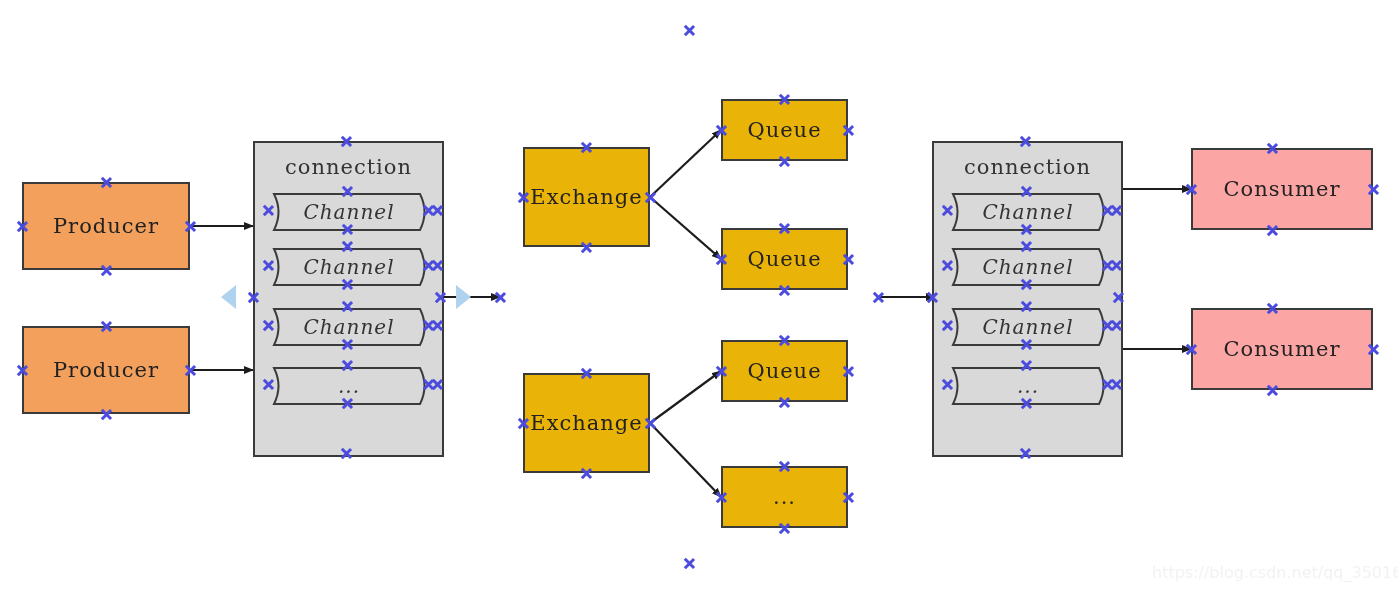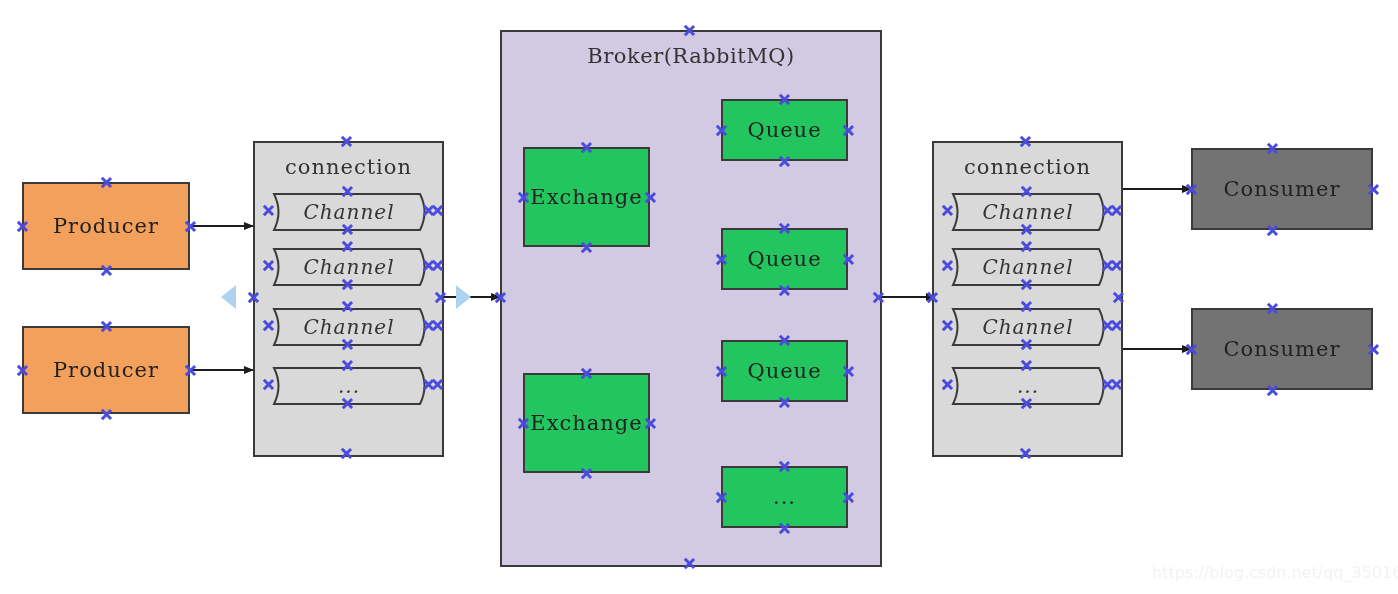--- a/index.html
+++ b/index.html
@@ -24,21 +24,21 @@
     border: 2px solid #3a3a3a;
     color: #222222;
     letter-spacing: 1px;
     white-space: nowrap;
   }
   .producer {
     background: #F2A05C;
     font-size: 21px;
   }
   .consumer {
-    background: #737373;
+    background: #fca5a5;
     font-size: 21px;
   }
   .connection-box {
     background: #D9D9D9;
     display: block;
     border: 2px solid #3a3a3a;
   }
   .connection-title {
     position: absolute;
     left: 0; right: 0;
@@ -56,21 +56,21 @@
   .broker-title {
     position: absolute;
     left: 0; right: 0;
     top: 12px;
     text-align: center;
     font-size: 21px;
     color: #333333;
     letter-spacing: 0.5px;
   }
   .plain-box {
-    background: #22c55e;
+    background: #eab308;
     font-size: 21px;
   }
   
   .channel {
     position: absolute;
     box-sizing: border-box;
   }
   .channel svg {
     position: absolute;
     left: 0;
@@ -207,23 +207,20 @@
     </div>
 
     <div class="channel" style="left:13px; top:224px; width:162px; height:38px;">
       <svg width="162" height="38" viewBox="0 0 162 38" xmlns="http://www.w3.org/2000/svg">
         <path d="M6,1 L152,1 Q161,19 152,37 L6,37 Q15,19 6,1 Z" fill="#D9D9D9" stroke="#3a3a3a" stroke-width="2"></path>
       </svg>
       <div class="channel-label">...</div>
     </div>
   </div>
 
-  <div class="broker-box" style="position:absolute; left:500px; top:30px; width:378px; height:533px;">
-    <div class="broker-title">Broker(RabbitMQ)</div>
-  </div>
 
   <div class="node plain-box" style="left:523px; top:147px; width:127px; height:100px;">
     <span>Exchange</span>
   </div>
   <div class="node plain-box" style="left:721px; top:99px; width:127px; height:62px;">
     <span>Queue</span>
   </div>
   <div class="node plain-box" style="left:721px; top:228px; width:127px; height:62px;">
     <span>Queue</span>
   </div>

